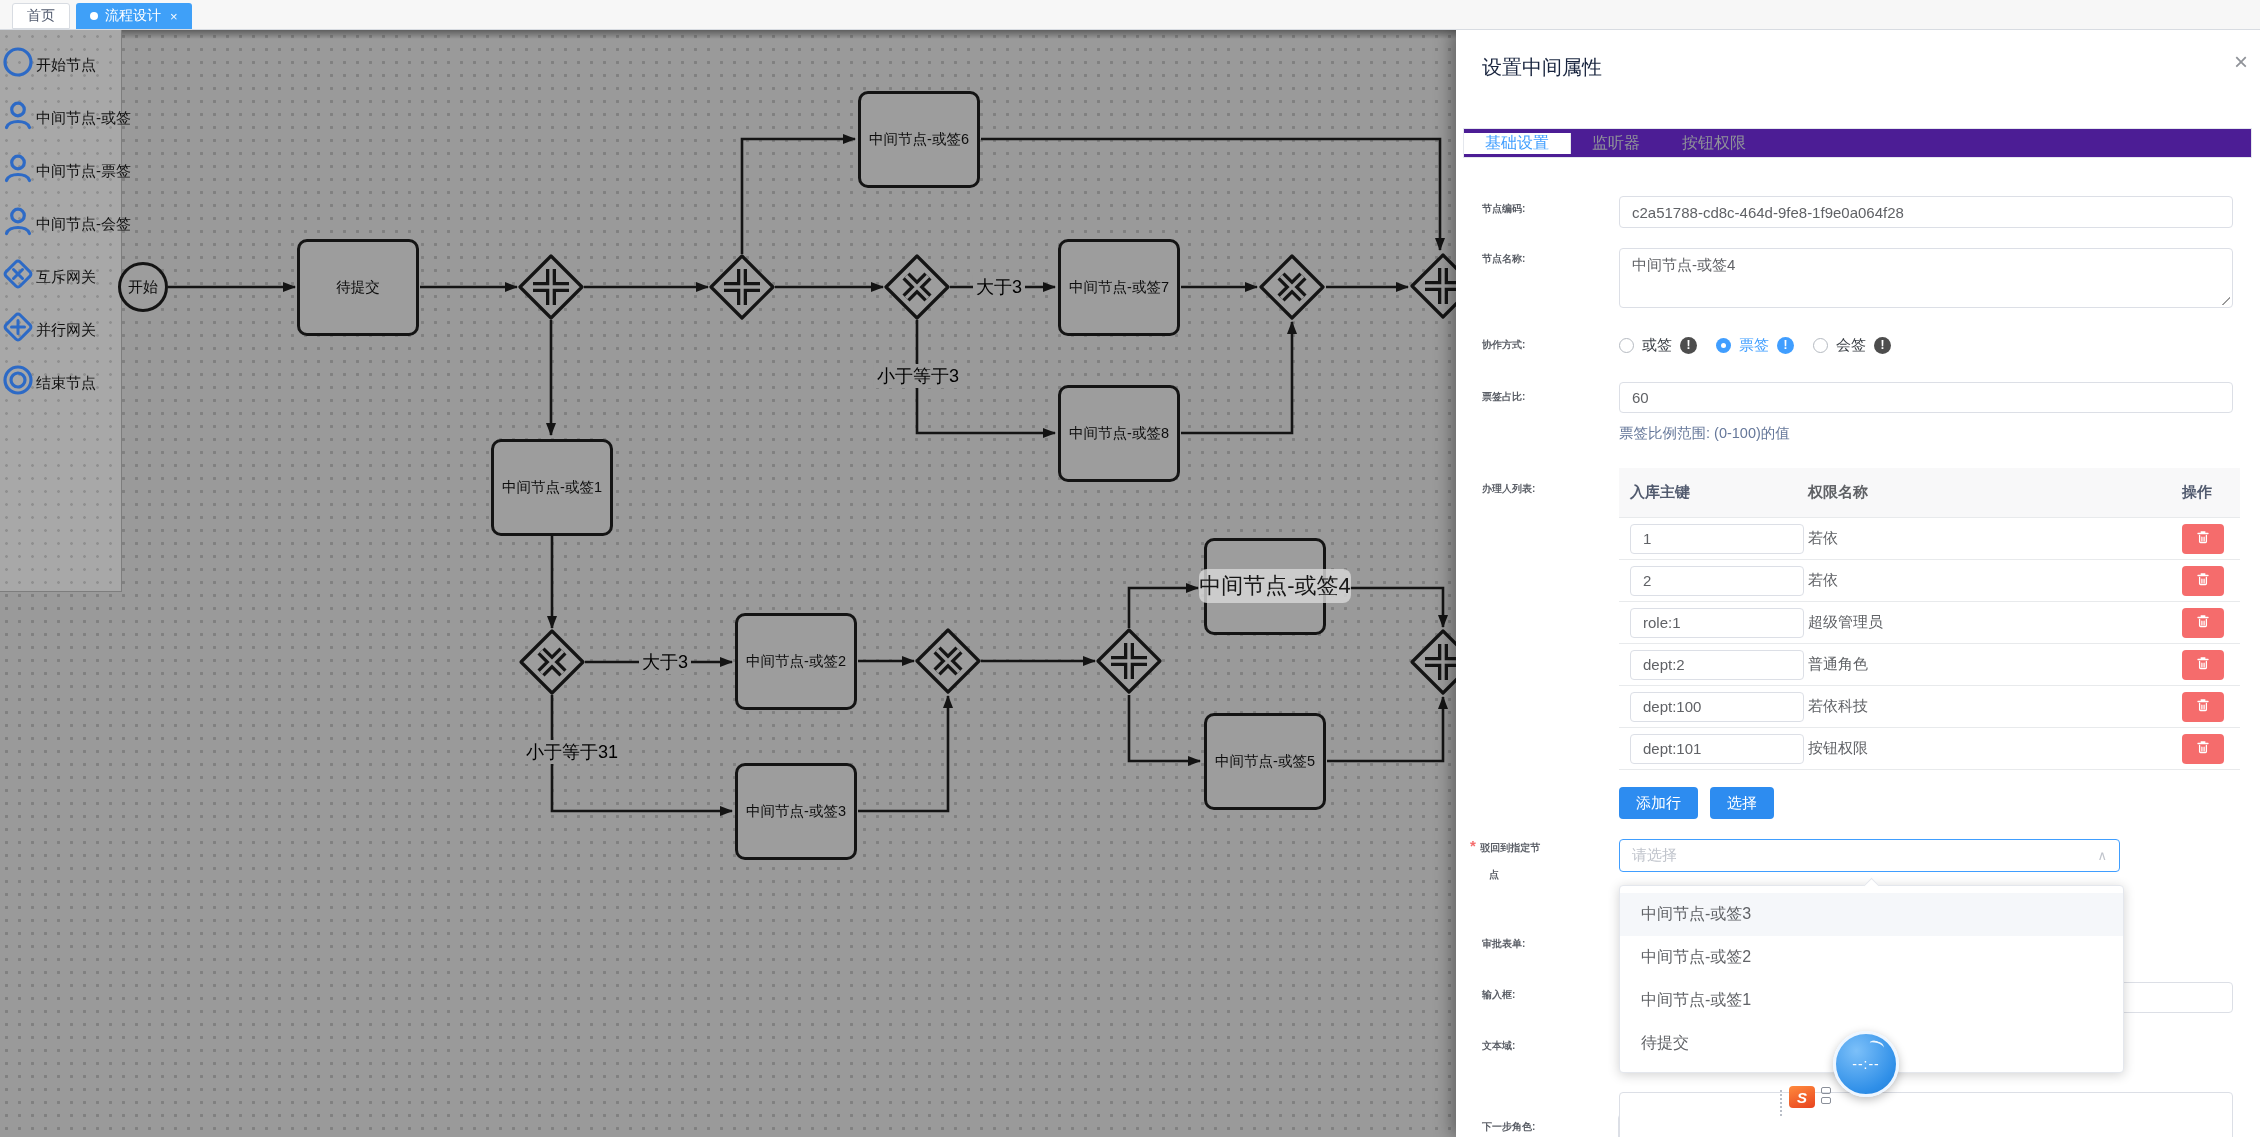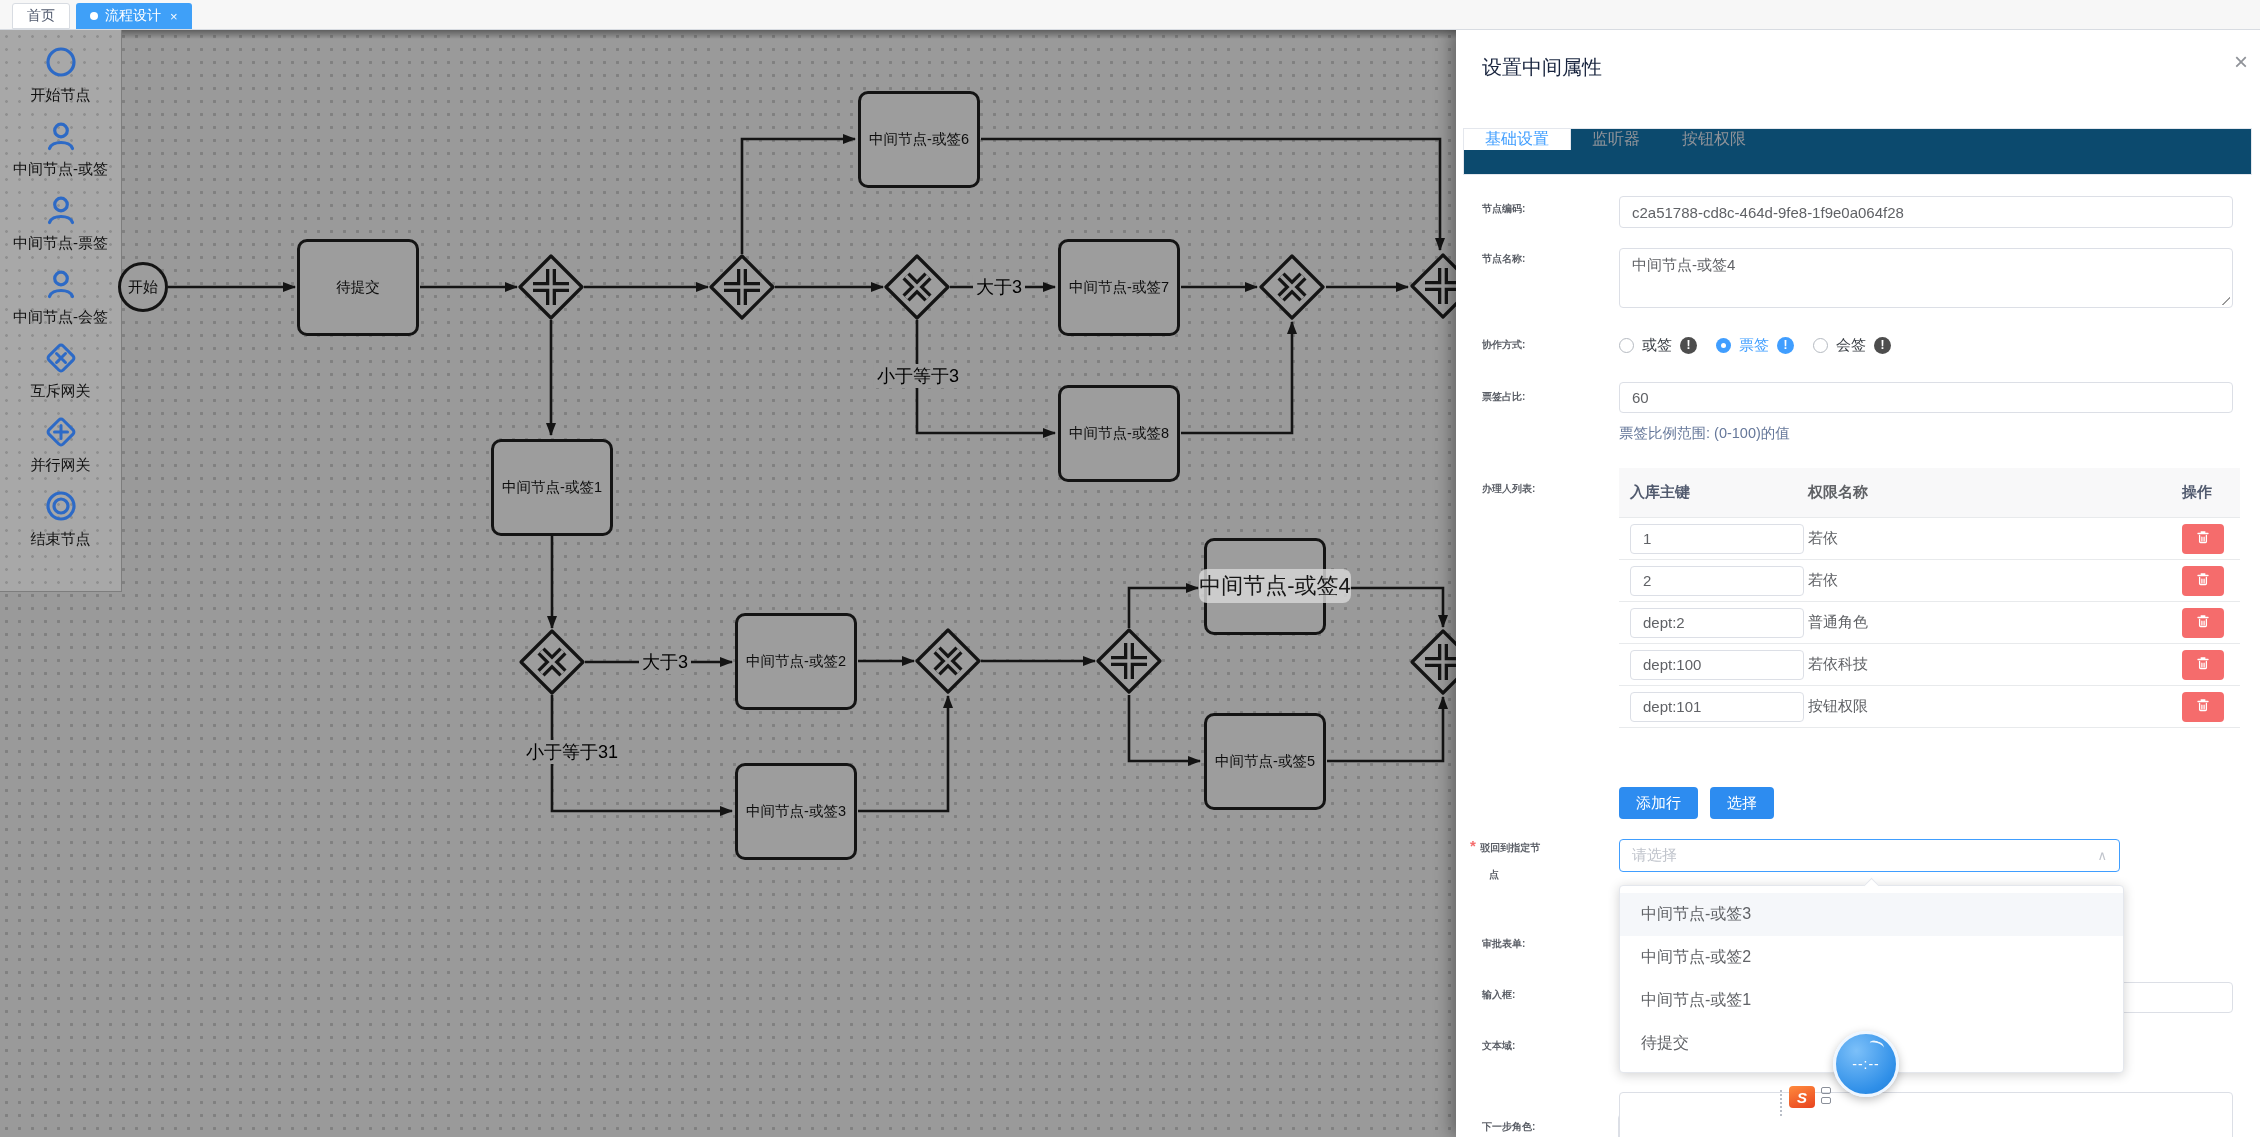--- a/index.html
+++ b/index.html
@@ -23,21 +23,21 @@
   .ptab .x{font-size:13px;opacity:.95;margin-left:2px}
 
   
   .canvasbg{position:absolute;left:0;top:30px;width:2260px;height:1107px;background:var(--canvasbg);
     background-image:radial-gradient(#808080 1.4px,transparent 1.6px);background-size:13px 13px;z-index:0}
   .canvasbg::before{content:'';position:absolute;left:0;top:0;right:0;height:9px;
     background:linear-gradient(180deg,rgba(0,0,0,.38),rgba(0,0,0,0))}
   .palette{position:absolute;left:0;top:30px;width:122px;height:562px;background:#a8a8a8;
     background-image:radial-gradient(#8f8f8f 1.3px,transparent 1.5px);background-size:13px 13px;
     border-right:1px solid #7d7d7d;border-bottom:1px solid #7d7d7d;z-index:1;padding-top:14px}
-  .pal-item{display:flex;flex-direction:column;align-items:center;margin-bottom:13px;cursor:grab}
+  .pal-item{display:flex;flex-direction:row;align-items:center;margin-bottom:13px;cursor:grab}
   .pal-item svg{width:36px;height:36px}
   .pal-item .plabel{font-size:15px;color:#111;margin-top:2px;white-space:nowrap}
 
   #edges{position:absolute;left:0;top:0;width:2260px;height:1137px;z-index:2;pointer-events:none}
   #nodes .node{position:absolute;z-index:3}
   .task{width:122px;height:97px;background:var(--nodefill);border:3px solid var(--edge);
     border-radius:10px;display:flex;align-items:center;justify-content:center;
     font-size:14.5px;color:#0d0d0d;text-align:center;cursor:move}
   .circlenode{width:50px;height:50px;background:var(--nodefill);border:3px solid var(--edge);
     border-radius:50%;display:flex;align-items:center;justify-content:center;font-size:15px;color:#0d0d0d;cursor:move}
@@ -47,22 +47,22 @@
     font-size:22px;color:#161616;z-index:4;white-space:nowrap}
   .elabel{position:absolute;z-index:3;background:var(--canvasbg);color:#000000;
     font-size:18px;padding:0 3px;transform:translate(-50%,-50%);white-space:nowrap}
 
   
   .drawer{position:absolute;left:1456px;top:30px;width:804px;height:1107px;background:#fff;
     z-index:10;box-shadow:-5px 0 16px rgba(0,0,0,.35)}
   .drawer>*{position:absolute}
   .d-title{left:26px;top:24px;font-size:20px;color:#17233d}
   .d-close{right:12px;top:20px;font-size:24px;color:#909399;line-height:1;cursor:pointer;font-weight:300}
-  .d-tabs{left:7px;top:98px;width:789px;height:47px;background:#0c4a6e;border:1px solid #e4e7ed;
-    display:flex;align-items:flex-start}
+  .d-tabs{left:7px;top:98px;width:789px;height:30px;background:#4c1d95;border:1px solid #e4e7ed;
+    display:flex;align-items:center}
   .d-tab{display:flex;align-items:center;padding:0 21px;font-size:16px;color:#909399;cursor:pointer}
   .d-tab.on{background:#fff;color:var(--accent);border-right:1px solid #e4e7ed;margin-bottom:-1px}
   .flabel{font-size:10px;font-weight:700;color:var(--labeldark);white-space:nowrap}
   .inp{border:1px solid var(--inputborder);border-radius:4px;background:#fff;
     font-size:15px;color:#606266;padding:0 12px;display:flex;align-items:center}
   .ta{border:1px solid var(--inputborder);border-radius:4px;background:#fff;font-size:15px;
     color:#606266;padding:7px 12px;position:relative}
   .rz{position:absolute;right:2px;bottom:2px;width:11px;height:11px;
     background:repeating-linear-gradient(135deg,transparent 0 4px,#9a9a9a 4px 5.5px);
     clip-path:polygon(100% 0,100% 100%,0 100%)}
@@ -370,20 +370,33 @@
   <span class="c-op">
             <button class="del-btn">
               <span><svg viewBox="0 0 16 16" width="16" height="16">
                   <path d="M3 4.5h10M6.3 4.5V3h3.4v1.5M4.6 6.5v6a1 1 0 001 1h4.8a1 1 0 001-1v-6M6.9 8.2v3.6M9.1 8.2v3.6" stroke="#fff" stroke-width="1.3" fill="none" stroke-linecap="round"></path>
                 </svg></span>
             </button>
           </span>
         </div>
         <div class="arow">
           <span class="c-key">
+            <span class="inp">role:1</span>
+          </span>
+  <span class="c-name">超级管理员</span>
+  <span class="c-op">
+            <button class="del-btn">
+              <span><svg viewBox="0 0 16 16" width="16" height="16">
+                  <path d="M3 4.5h10M6.3 4.5V3h3.4v1.5M4.6 6.5v6a1 1 0 001 1h4.8a1 1 0 001-1v-6M6.9 8.2v3.6M9.1 8.2v3.6" stroke="#fff" stroke-width="1.3" fill="none" stroke-linecap="round"></path>
+                </svg></span>
+            </button>
+          </span>
+        </div>
+        <div class="arow">
+          <span class="c-key">
             <span class="inp">dept:2</span>
           </span>
   <span class="c-name">普通角色</span>
   <span class="c-op">
             <button class="del-btn">
               <span><svg viewBox="0 0 16 16" width="16" height="16">
                   <path d="M3 4.5h10M6.3 4.5V3h3.4v1.5M4.6 6.5v6a1 1 0 001 1h4.8a1 1 0 001-1v-6M6.9 8.2v3.6M9.1 8.2v3.6" stroke="#fff" stroke-width="1.3" fill="none" stroke-linecap="round"></path>
                 </svg></span>
             </button>
           </span>

